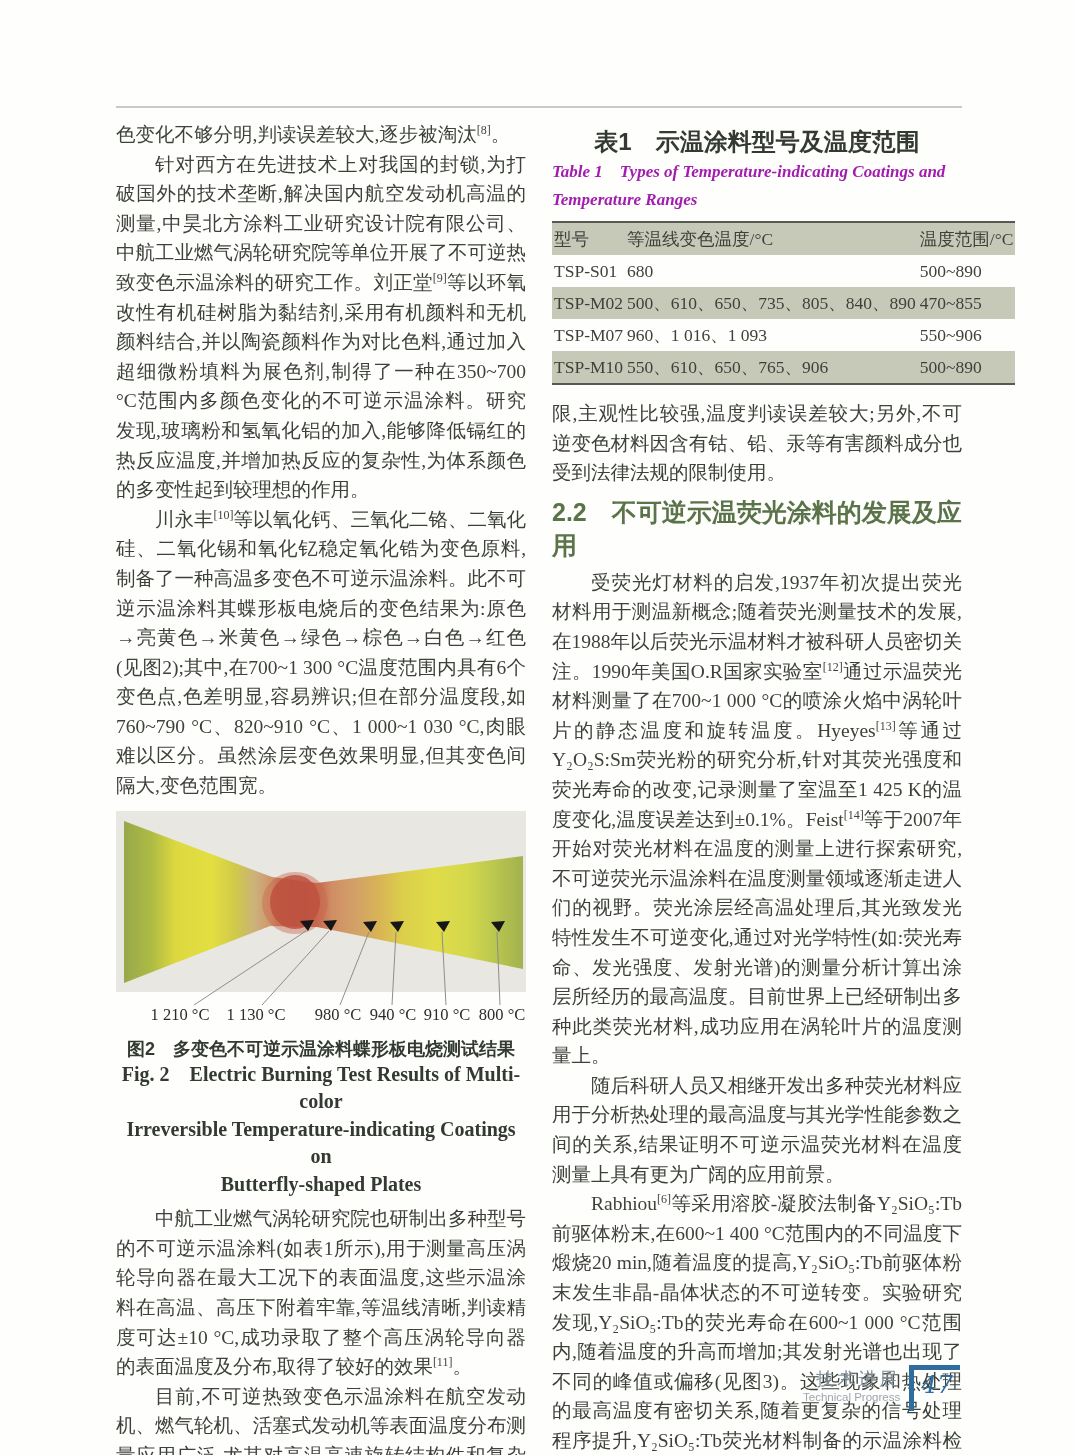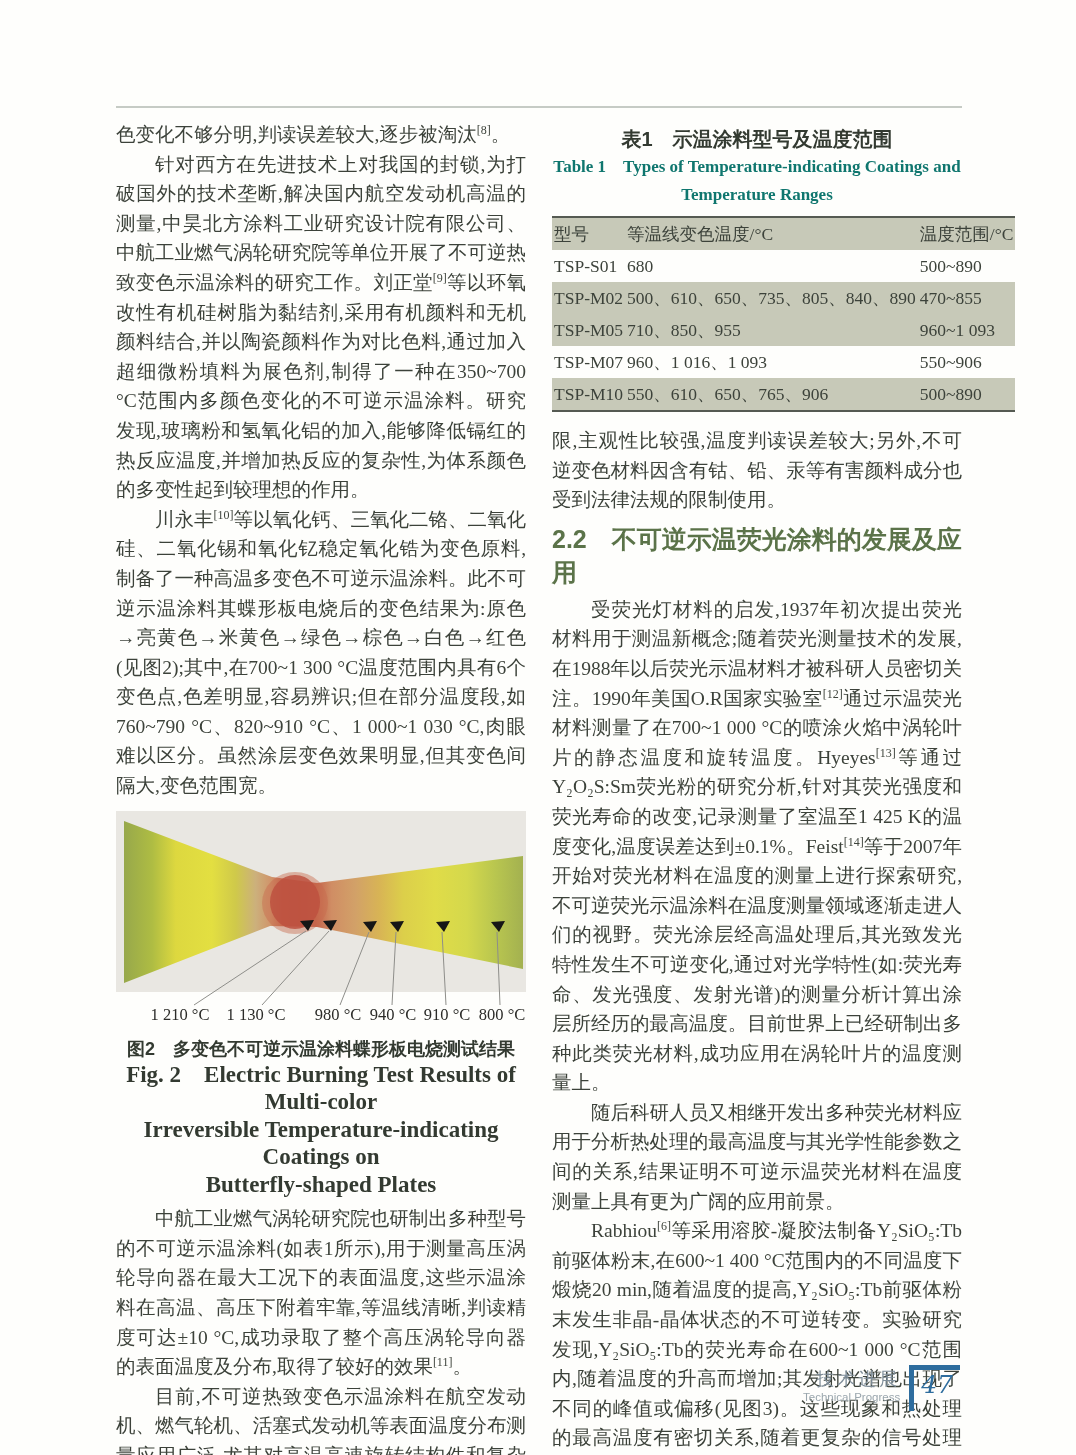--- a/index.html
+++ b/index.html
@@ -30,32 +30,32 @@
   p.noindent { text-indent:0; }
   sup { font-size:12px; line-height:0; }
 
   
   .figure-block { margin:10px 0 6px 0; }
   .figcap-zh {
     margin-top:12px; text-align:center; font-family:"Liberation Sans", sans-serif;
     font-weight:bold; font-size:18px; color:#333a31;
   }
   .figcap-en {
-    text-align:center; font-weight:bold; font-size:23px;
+    text-align:center; font-weight:bold; font-size:20px;
     line-height:27.5px; color:#333a31;
   }
 
   
   .tablecap-zh {
     margin-top:6px; text-align:center; font-family:"Liberation Sans", sans-serif;
-    font-weight:bold; font-size:20px; color:#333a31;
+    font-weight:bold; font-size:24px; color:#333a31;
   }
   .tablecap-en {
-    text-align:center; font-weight:bold; font-size:17px;
-    line-height:27.5px; color:#0f766e;
+    font-weight:bold; font-size:17px;
+    line-height:27.5px; color:#a21caf;font-style:italic;
   }
   table.datatable {
     width:100%; border-collapse:collapse; margin-top:8px; margin-bottom:14px;
     border-top:2px solid #555a52; border-bottom:2px solid #555a52;
     font-size:17.5px; color:#3c423a;
   }
   table.datatable th, table.datatable td {
     font-weight:normal; text-align:left; padding:3px 2px; height:26px;
     white-space:nowrap;
   }
@@ -183,25 +183,20 @@
           <tr>
             <td>TSP-S01</td>
             <td>680</td>
             <td>500~890</td>
           </tr>
           <tr class="shade">
             <td>TSP-M02</td>
             <td>500、610、650、735、805、840、890</td>
             <td>470~855</td>
           </tr>
-          <tr class="shade">
-            <td>TSP-M05</td>
-            <td>710、850、955</td>
-            <td>960~1 093</td>
-          </tr>
           <tr>
             <td>TSP-M07</td>
             <td>960、1 016、1 093</td>
             <td>550~906</td>
           </tr>
           <tr class="shade">
             <td>TSP-M10</td>
             <td>550、610、650、765、906</td>
             <td>500~890</td>
           </tr>

